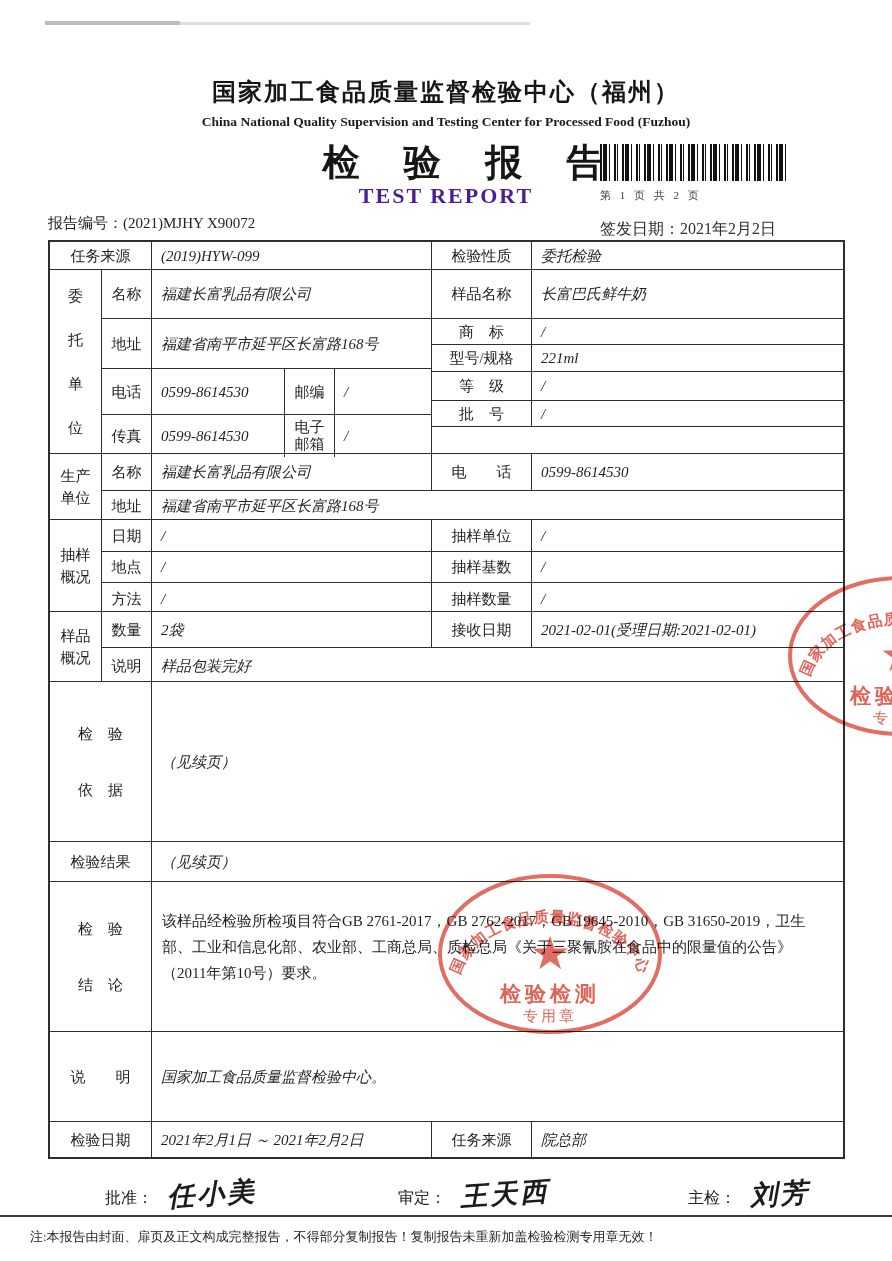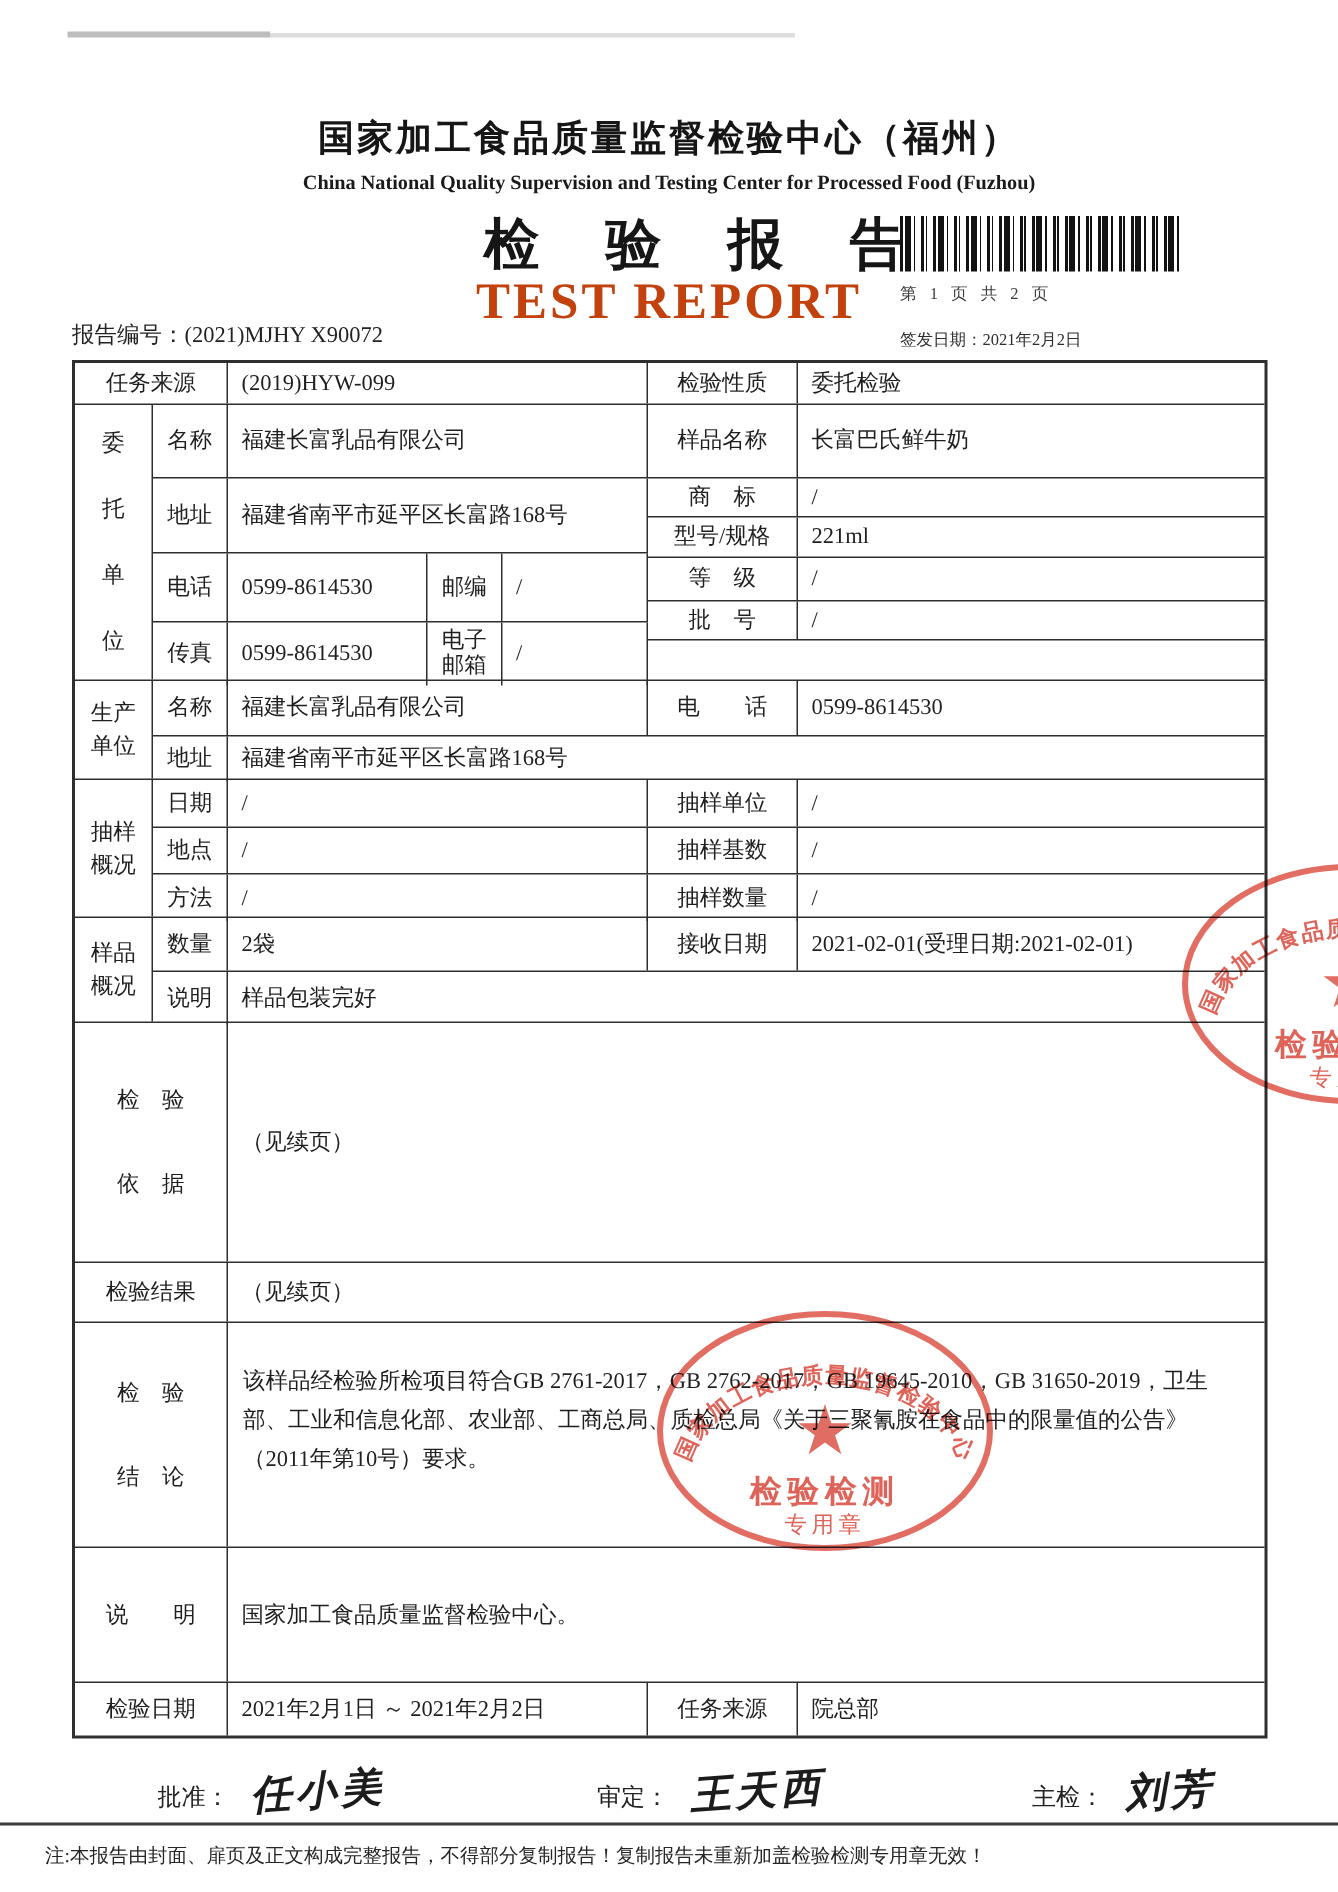--- a/index.html
+++ b/index.html
@@ -11,37 +11,37 @@
   
   .org-cn{position:absolute;left:0;top:76px;width:100%;text-align:center;
           font-family:"Liberation Sans","DejaVu Sans",sans-serif;font-weight:bold;
           font-size:24px;letter-spacing:2px;color:#161616;}
   .org-en{position:absolute;left:0;top:114px;width:100%;text-align:center;
           font-weight:bold;font-size:13.5px;color:#1a1a1a;}
   .title-cn{position:absolute;left:0;top:138px;width:100%;text-align:center;
           font-family:"Liberation Sans","DejaVu Sans",sans-serif;font-weight:bold;
           font-size:37px;letter-spacing:17px;text-indent:17px;color:#161616;padding-left:17px;}
   .title-en{position:absolute;left:0;top:183px;width:100%;text-align:center;
-          font-weight:bold;font-size:34px;letter-spacing:2px;color:#c2410c;}
+          font-weight:bold;font-size:22px;letter-spacing:2px;color:#4c1d95;}
   .barcode{position:absolute;left:600px;top:144px;width:186px;height:37px;
           background:repeating-linear-gradient(90deg,#121212 0 2px,#fff 2px 3px,#121212 3px 7px,#fff 7px 9px,
           #121212 9px 10px,#fff 10px 14px,#121212 14px 16px,#fff 16px 17px,#121212 17px 18px,#fff 18px 22px);}
   .page-info{position:absolute;left:600px;top:188px;font-size:11px;letter-spacing:3px;color:#3c3c3c;}
   .report-no{position:absolute;left:48px;top:214px;font-size:15px;color:#222;}
-  .issue-date{position:absolute;left:600px;top:219px;font-size:11px;color:#2e2e2e;}
+  .issue-date{position:absolute;left:600px;top:219px;font-size:16px;color:#2e2e2e;}
   
   .tbl{position:absolute;left:48px;top:240px;width:797px;border:2px solid #2e2e2e;box-sizing:border-box;
        font-size:15px;}
   .row{display:flex;}
   .sec{box-sizing:border-box;}
   .bb{border-bottom:1px solid #2e2e2e;}
   .br{border-right:1px solid #2e2e2e;}
   .c{box-sizing:border-box;display:flex;align-items:center;justify-content:center;
      text-align:center;flex-shrink:0;white-space:pre-line;line-height:20px;}
-  .cv{justify-content:flex-start;text-align:right;padding-left:9px;white-space:pre-line;}
+  .cv{justify-content:flex-start;text-align:right;padding-left:9px;white-space:pre-line;font-style:italic;}
   .fx{flex:1 1 auto;width:auto;}
   .colA{width:52px;}
   .w50{width:50px;} .w100{width:100px;} .w102{width:102px;}
   .w133{width:133px;} .w280{width:280px;}
   .halfL{width:330px;flex-shrink:0;}
   .spread4{line-height:44px;}
   .two-line{line-height:22px;}
   .mail-lab{line-height:17px;}
   .tall-lab{line-height:56px;}
   .conc-val{display:block;padding:26px 16px 0 10px;line-height:26px;text-align:left;}

